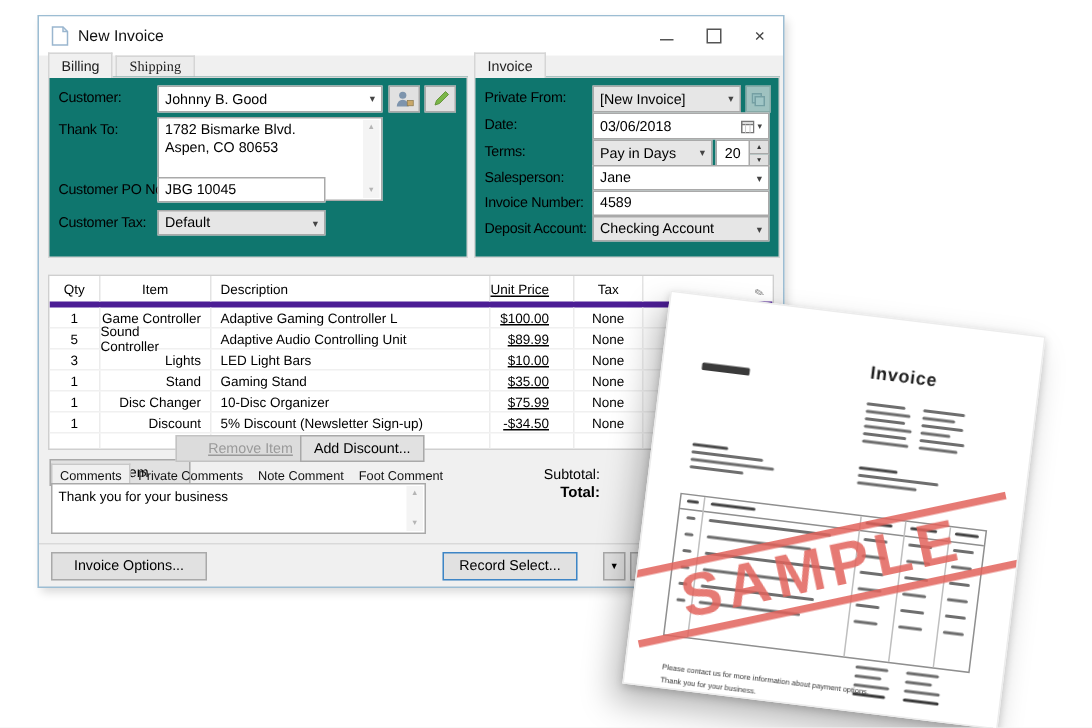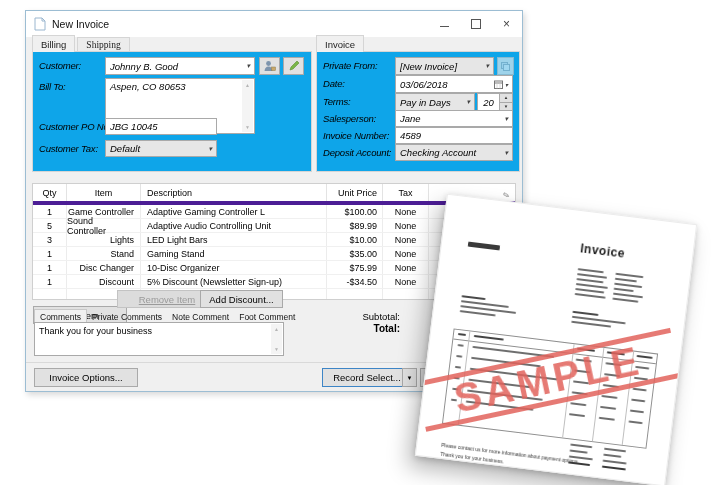--- a/index.html
+++ b/index.html
@@ -13,21 +13,21 @@
   .title-text{font-size:10.5px;color:#111;margin-left:6px;}
   .win-controls{margin-left:auto;display:flex;height:100%;}
   .win-btn{width:31px;height:100%;display:flex;align-items:center;justify-content:center;color:#444;font-size:12px;}
   .min-glyph{display:block;width:9px;height:1px;background:#555;margin-top:4px;}
   .max-glyph{display:block;width:8px;height:8px;border:1px solid #555;background:transparent;}
 
   .tabstrip{position:absolute;display:flex;align-items:flex-end;height:15px;}
   .tab{font-size:9.5px;color:#222;padding:2px 8px 1px 8px;background:#f0f0f0;border:1px solid #d5d5d5;border-bottom:none;height:11px;line-height:11px;}
   .tab.active{height:13px;line-height:13px;z-index:3;position:relative;background:#f0f0f0;}
   .tab.inactive{background:#ececec;margin-left:2px;font-family:Liberation Serif, serif;}
-  .panel{position:absolute;border:1px solid #d5d5d5;background:#0ea5e9;z-index:1;font-style:italic;}
+  .panel{position:absolute;border:1px solid #d5d5d5;background:#0f766e;z-index:1;}
 
   .lbl{position:absolute;font-size:9.5px;color:#000;white-space:nowrap;letter-spacing:-0.2px;}
   .input,.combo{position:absolute;height:18px;background:#fff;border:1px solid #a9a9a9;box-sizing:border-box;
           font-size:9.5px;display:flex;align-items:center;padding:0 4px;white-space:nowrap;overflow:hidden;}
   .h17{height:17px;}
   .combo .combo-arrow{margin-left:auto;font-size:7px;color:#444;padding-left:3px;}
   .combo.gray{background:#e6e6e6;}
   .icon-btn{position:absolute;border:1px solid #a9a9a9;background:#e1e1e1;box-sizing:border-box;display:flex;align-items:center;justify-content:center;}
   .icon-btn.disabled{background:#ececec;border-color:#c6c6c6;opacity:.65;}
 
@@ -45,21 +45,21 @@
 
   
   .grid{position:absolute;left:6px;top:172px;width:484px;height:117px;background:#fff;border:1px solid #cfcfcf;box-sizing:border-box;overflow:hidden;font-size:9px;}
   .grid-header{display:flex;height:17px;border-bottom:4px solid #4c1d95;align-items:center;background:#fff;}
   .grid-header .cell{border-right:1px solid #e3e3e3;height:100%;display:flex;align-items:center;box-sizing:border-box;}
   .grid-row{display:flex;height:13px;border-bottom:1px solid #f0f0f0;align-items:center;}
   .grid-row .cell{border-right:1px solid #ececec;height:100%;display:flex;align-items:center;box-sizing:border-box;}
   .c-qty{width:34px;justify-content:center;}
   .c-item{width:74px;justify-content:flex-end;padding-right:6px;}
   .c-desc{width:186px;padding-left:6px;}
-  .c-unit{width:56px;justify-content:flex-end;padding-right:5px;}
+  .c-unit{width:56px;justify-content:flex-end;padding-right:16px;text-decoration:underline;}
   .c-tax{width:46px;justify-content:center;}
   .c-total{flex:1;justify-content:flex-end;padding-right:8px;border-right:none !important;}
   .grid-header .c-item{justify-content:center;padding-right:0;}
   .grid-header .c-qty{justify-content:center;}
 
   .btn{position:absolute;height:18px;background:#e1e1e1;border:1px solid #a9a9a9;box-sizing:border-box;
        font-size:9.5px;color:#000;display:flex;align-items:center;justify-content:center;white-space:nowrap;}
   .btn.disabled{background:#dcdcdc;border-color:#c3c3c3;color:#9a9a9a;}
   .btn.default{border:1px solid #3d85c6;}
 
@@ -130,23 +130,24 @@
           <path d="M1.5 11 q0.5-4.5 4-4.5 q3.5 0 4 4.5 z" fill="#7d94ad"></path>
           <rect x="8.5" y="7" width="4" height="3.5" fill="#c9a86a" stroke="#8c7b4f" stroke-width="0.5"></rect>
         </svg>
       </div>
       <div class="icon-btn" style="left:250px;top:5px;width:21px;height:18px;">
         <svg width="12" height="12" viewBox="0 0 12 12">
           <path d="M2 10 l1-3 l6-6 l2 2 l-6 6 z" fill="#7ab648" stroke="#5d8f33" stroke-width="0.6"></path>
         </svg>
       </div>
 
-      <span class="lbl" style="left:6px;top:29px;">Bill To:</span>
+      <span class="lbl" style="left:6px;top:29px;">Thank To:</span>
       <div class="textbox" style="left:72px;top:26px;width:150px;height:56px;">
         <div class="tb-text">
+          <span>1782 Bismarke Blvd.</span>
           <span>Aspen, CO 80653</span>
         </div>
         <div class="tb-scroll">
           <span>▲</span>
           <span>▼</span>
         </div>
       </div>
 
       <span class="lbl" style="left:6px;top:69px;">Customer PO No.:</span>
       <div class="input h17" style="left:72px;top:66px;width:112px;">
@@ -322,21 +323,21 @@
     </div>
 
     <div class="totals" style="left:290px;top:300px;width:84px;">
       <span style="display:block;">Subtotal:</span>
       <span class="tot" style="display:block;">Total:</span>
     </div>
 
     <div class="separator" style="top:351px;"></div>
 
     <div class="btn" style="left:8px;top:357px;width:104px;height:19px;">Invoice Options...</div>
-    <div class="btn default" style="left:296px;top:357px;width:90px;height:19px;">Record Select...</div>
+    <div class="btn default" style="left:269px;top:357px;width:90px;height:19px;">Record Select...</div>
     <div class="btn" style="left:376px;top:357px;width:15px;height:19px;font-size:6px;">
       <span>▼</span>
     </div>
     <div class="btn" style="left:394px;top:357px;width:40px;height:19px;"></div>
   </div>
 
   <div class="paper">
 
     <div class="b" style="left:26px;top:44px;width:32px;height:4.5px;background:#3a3a3a;"></div>
 

